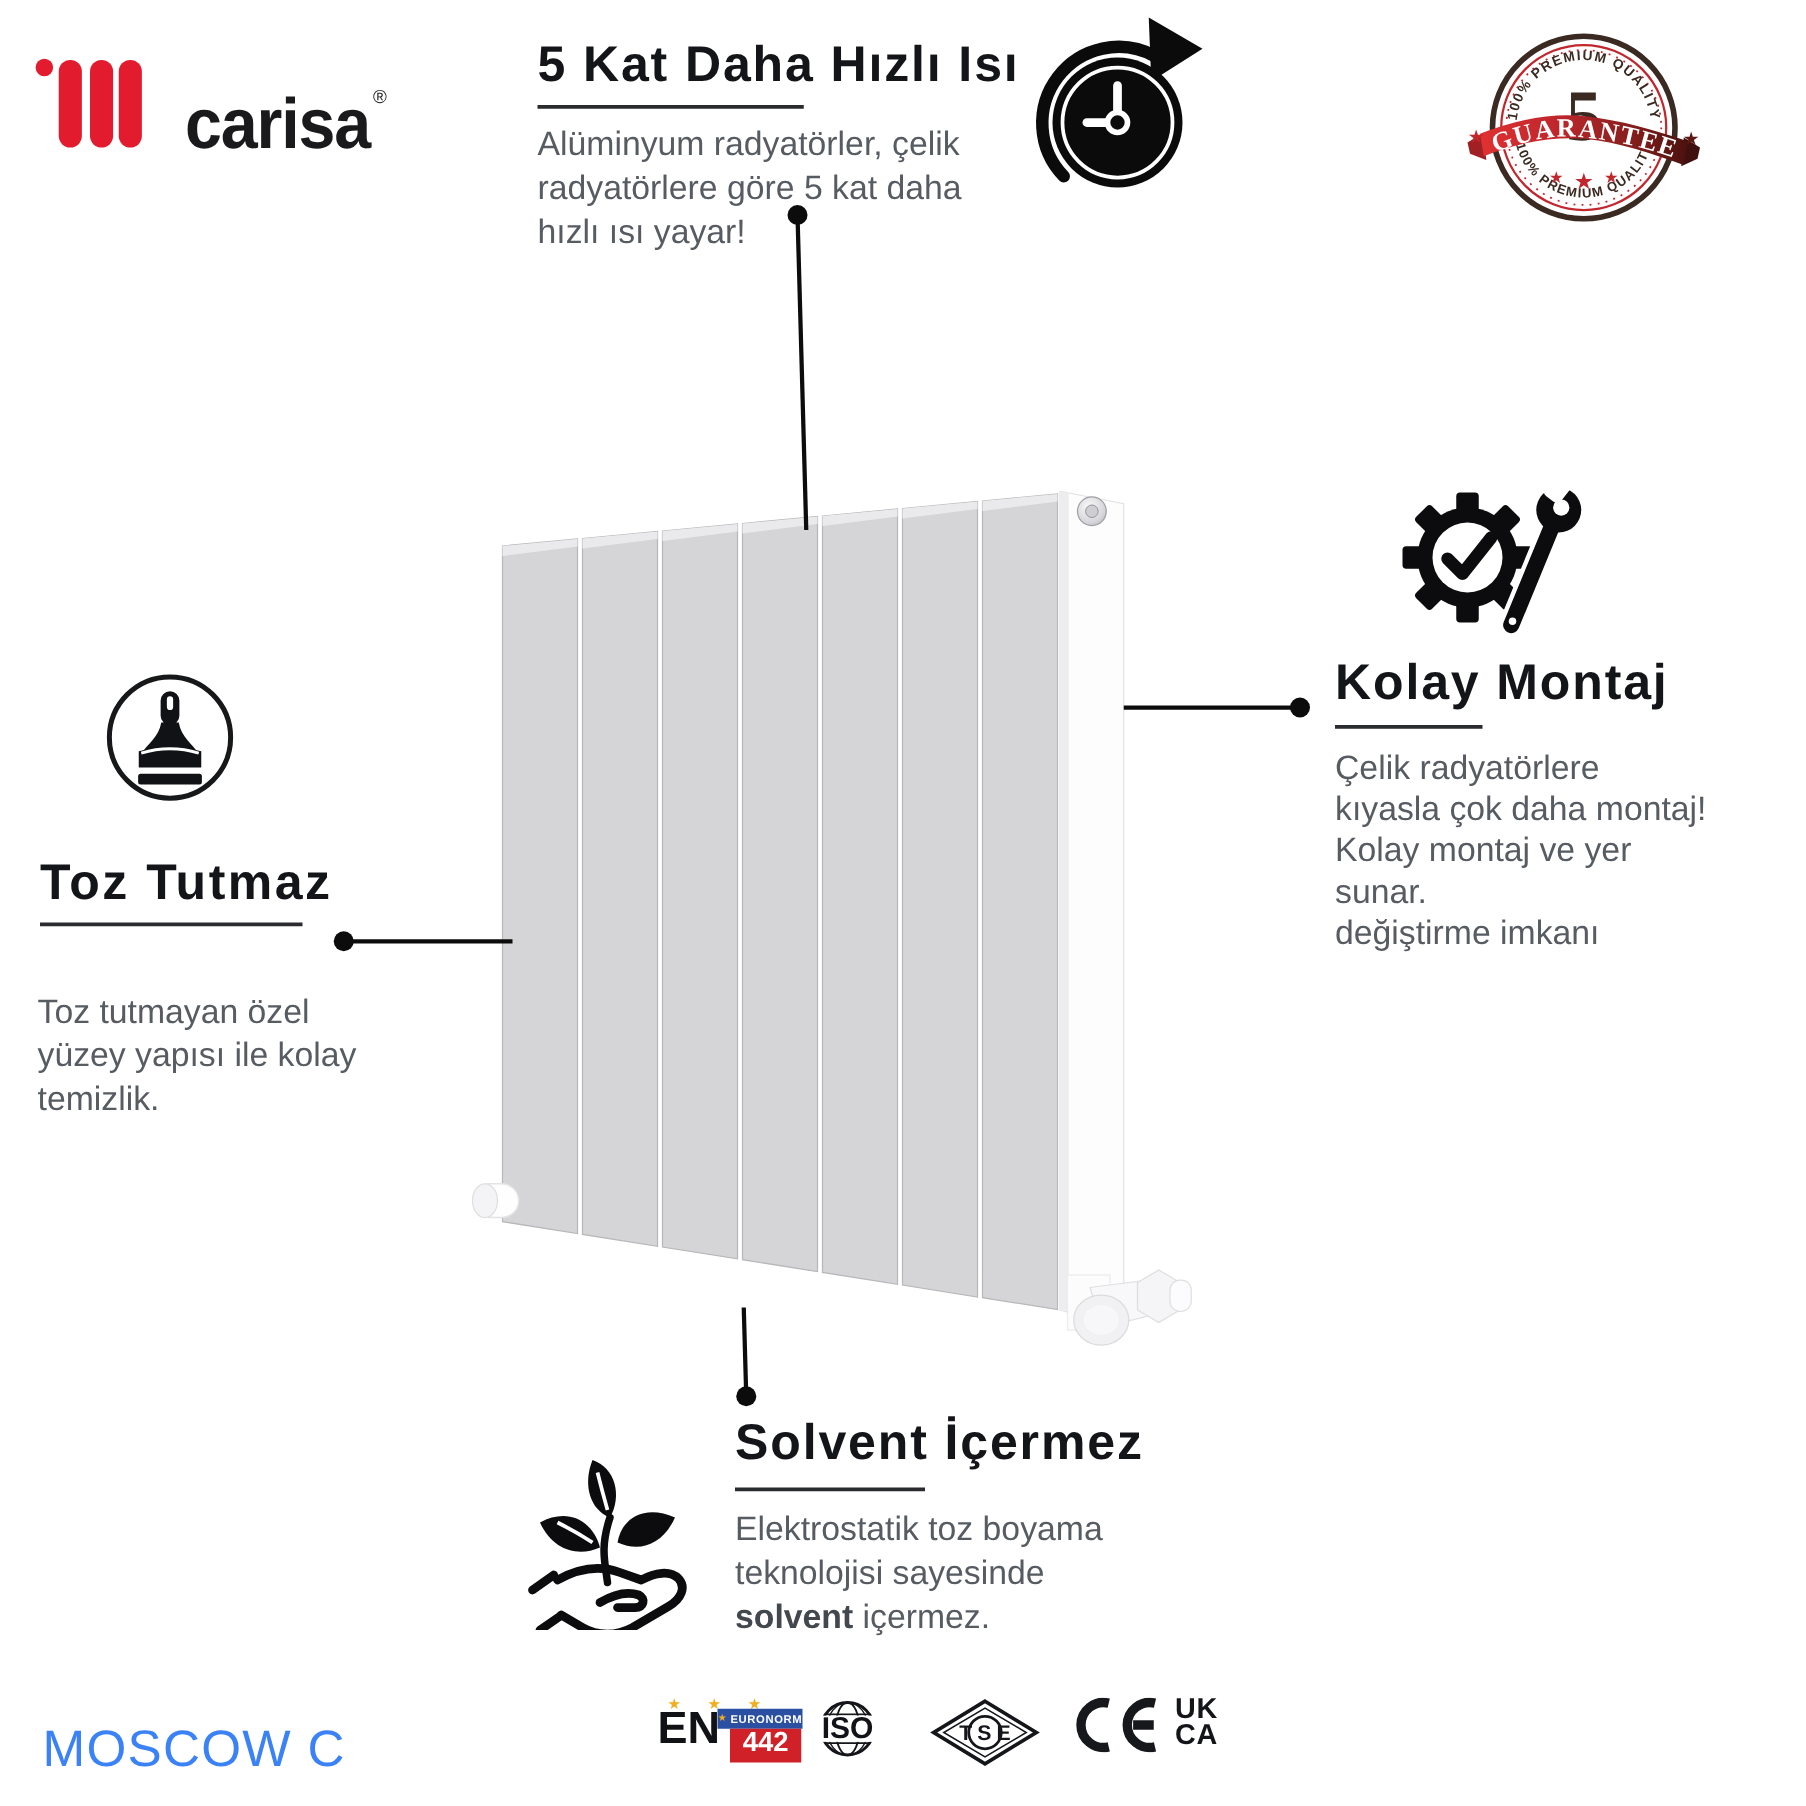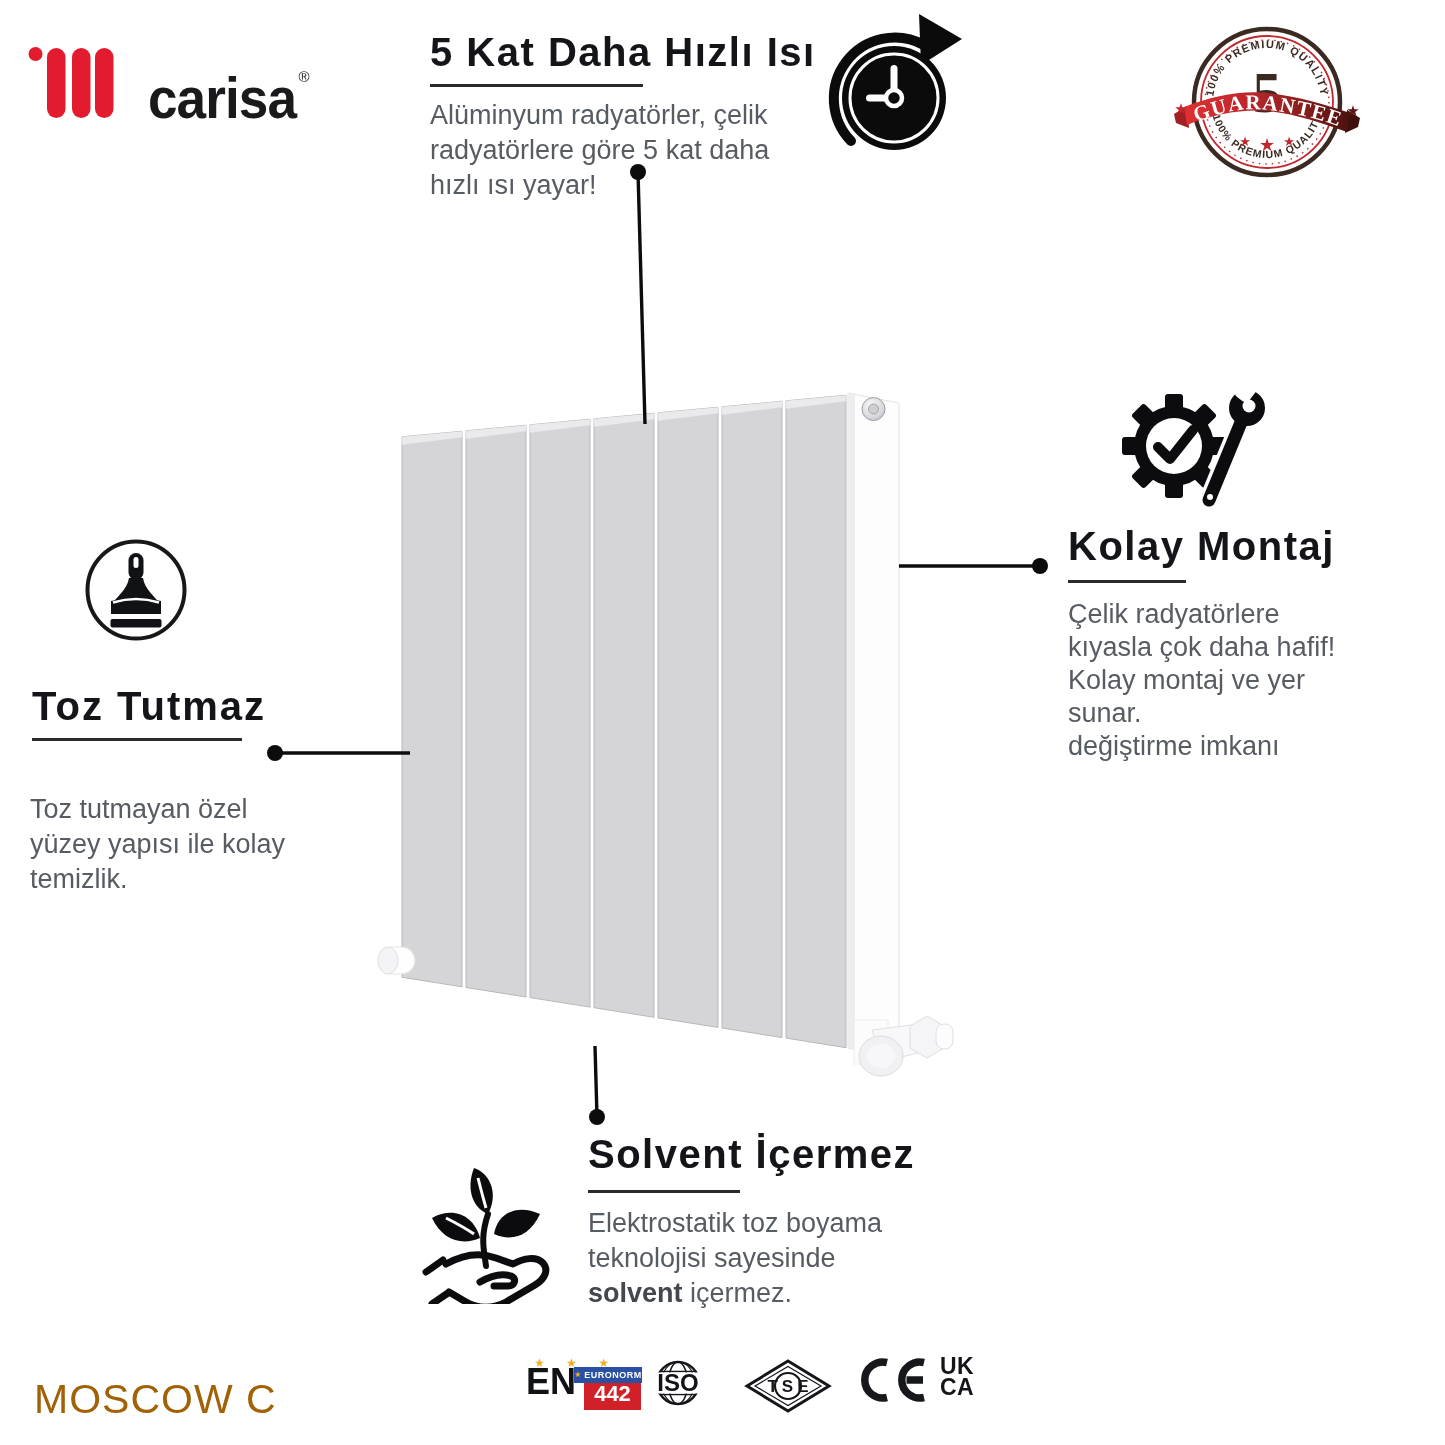--- a/index.html
+++ b/index.html
@@ -6,21 +6,21 @@
   .canvas{position:relative;width:1445px;height:1445px;background:#ffffff;
           font-family:"Liberation Sans","DejaVu Sans",sans-serif;overflow:hidden;border-radius:14px;}
   .abs{position:absolute;}
   h2.feat{margin:0;font-size:40px;font-weight:700;color:#131519;letter-spacing:1.5px;
           line-height:1.1;white-space:nowrap;}
   .rule{height:2.5px;background:#2a2b2e;}
   .para{font-size:27px;color:#575c63;line-height:35px;font-weight:400;}
   .para span{display:block;white-space:nowrap;}
   .para .bold-inline{display:inline;font-weight:700;color:#43474e;}
   .para .rest-inline{display:inline;}
-  .model{font-size:41px;font-weight:400;color:#a16207;letter-spacing:1px;white-space:nowrap;}
+  .model{font-size:41px;font-weight:400;color:#3b82f6;letter-spacing:1px;white-space:nowrap;}
   
   .en442{width:118px;height:56px;}
   .en442 .stars{position:absolute;left:8px;top:-2px;color:#f2ae1f;font-size:12px;letter-spacing:9px;white-space:nowrap;}
   .en442 .en{position:absolute;left:0;top:6px;font-size:36px;font-weight:800;color:#101215;line-height:1;}
   .en442 .bluebox{position:absolute;left:48px;top:9px;width:68px;height:16px;background:#2b50a1;
                   display:flex;align-items:center;justify-content:center;gap:3px;}
   .en442 .bluebox .bstar{color:#f2ae1f;font-size:8px;line-height:1;}
   .en442 .bluebox .euronorm{color:#ffffff;font-size:9px;font-weight:700;letter-spacing:0.5px;line-height:1;}
   .en442 .redbox{position:absolute;left:58px;top:25px;width:57px;height:27px;background:#cf2127;
                  display:flex;align-items:flex-start;justify-content:center;}
@@ -187,21 +187,21 @@
     <path d="M 128 44 L 95 124" stroke="#0c0c0e" stroke-width="13" stroke-linecap="round" fill="none"></path>
     <circle cx="96" cy="121" r="3" fill="#ffffff"></circle>
     <circle cx="133" cy="32" r="18" fill="#0c0c0e"></circle>
     <rect x="127" y="0" width="17" height="26" rx="5" fill="#ffffff" transform="rotate(38 135 10)"></rect>
     <circle cx="135" cy="30" r="6.5" fill="#ffffff"></circle>
   </svg>
   <h2 class="feat abs" style="left:1068px;top:524px">Kolay Montaj</h2>
   <div class="rule abs" style="left:1068px;top:580px;width:118px"></div>
   <div class="para abs" style="left:1068px;top:598px;line-height:33px">
     <span>Çelik radyatörlere</span>
-    <span>kıyasla çok daha hafif!</span>
+    <span>kıyasla çok daha montaj!</span>
     <span>Kolay montaj ve yer</span>
     <span>sunar.</span>
     <span>değiştirme imkanı</span>
   </div>
 
   <svg class="abs" style="left:416px;top:1146px" width="134" height="158" viewBox="0 0 134 158">
     <path d="M 70 120 C 68 104 64 92 72 68" stroke="#0c0c0e" stroke-width="6" fill="none" stroke-linecap="round"></path>
     <path d="M 72 68 C 56 62 50 42 58 22 C 76 28 82 50 72 68 Z" fill="#0c0c0e"></path>
     <path d="M 70 62 C 66 48 64 40 62 32" stroke="#ffffff" stroke-width="3" fill="none"></path>
     <path d="M 64 92 C 46 100 26 94 16 72 C 38 60 58 70 64 92 Z" fill="#0c0c0e"></path>

